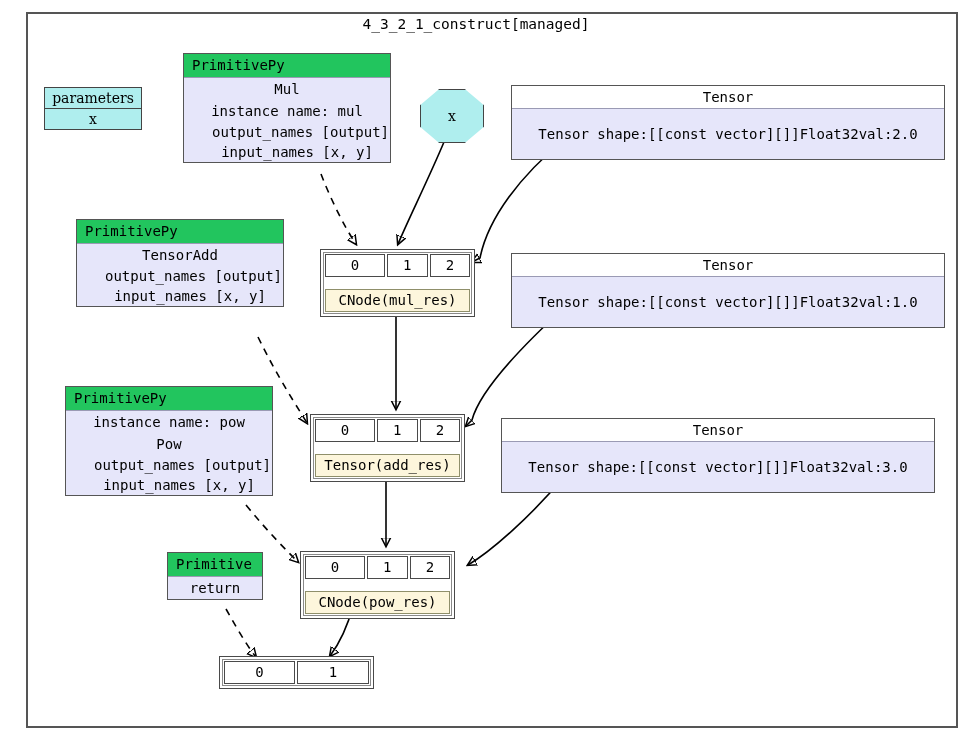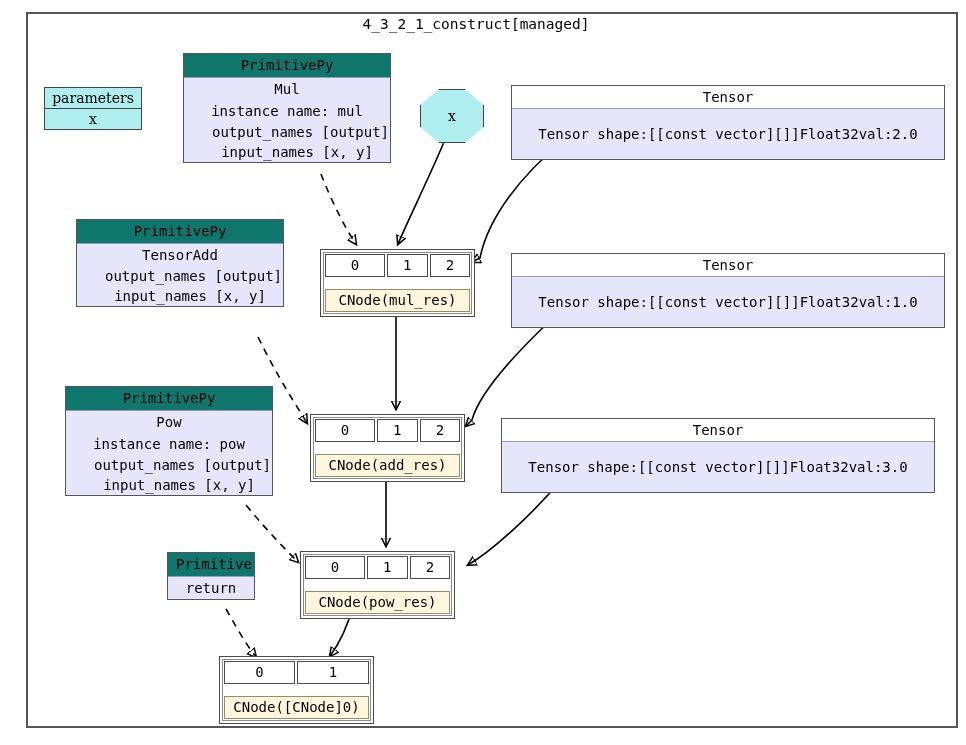--- a/index.html
+++ b/index.html
@@ -35,21 +35,21 @@
   }
   .params .hdr{
     padding:2px 6px;text-align:center;font-size:14px;color:#000;
     border-bottom:1px solid #444;white-space:nowrap;
   }
   .params .row{padding:2px 6px;text-align:center;font-size:14px;color:#000;}
 
   
   .prim{border:1.4px solid #555;background:#e6e6fa;}
   .prim .hdr{
-    background:#0f766e;text-align:center;font-size:14px;color:#000;
+    background:#22c55e;text-align:left;font-size:14px;color:#000;
     padding:3px 8px 4px 8px;border-bottom:1.2px solid #9a9ab4;white-space:nowrap;
   }
   .prim .line{
     text-align:center;font-size:14px;color:#000;padding:3px 8px;white-space:nowrap;
   }
   .prim .line.tight{padding-top:2px;padding-bottom:2px;padding-left:28px;}
 
   
   .tensor{border:1.4px solid #555;background:#e6e6fa;}
   .tensor .hdr{
@@ -139,27 +139,27 @@
 
   <div class="node prim" style="left:66px;top:219px;width:208px;">
     <div class="hdr">PrimitivePy</div>
     <div class="line">TensorAdd</div>
     <div class="line tight">output_names [output]</div>
     <div class="line tight">input_names [x, y]</div>
   </div>
 
   <div class="node prim" style="left:55px;top:386px;width:208px;">
     <div class="hdr">PrimitivePy</div>
+    <div class="line">instance name: pow</div>
     <div class="line">Pow</div>
-    <div class="line">instance name: pow</div>
     <div class="line tight">output_names [output]</div>
     <div class="line tight">input_names [x, y]</div>
   </div>
 
-  <div class="node prim" style="left:157px;top:552px;width:88px;">
+  <div class="node prim" style="left:157px;top:552px;width:96px;">
     <div class="hdr">Primitive</div>
     <div class="line">return</div>
   </div>
 
   <div class="octagon-wrap" style="left:410px;top:89px;width:62px;height:52px;">
     <div class="octagon" style="width:62px;height:52px;">
       <span>x</span>
     </div>
   </div>
 
@@ -189,38 +189,37 @@
     </div>
   </div>
 
   <div class="node cnode" style="left:300px;top:414px;width:155px;">
     <div class="inner">
       <div class="ports">
         <div class="port" style="width:62px;">0</div>
         <div class="port" style="width:42px;">1</div>
         <div class="port" style="width:41px;">2</div>
       </div>
-      <div class="label">CNode(add_res)</div>
+      <div class="label">Tensor(add_res)</div>
     </div>
   </div>
 
   <div class="node cnode" style="left:290px;top:551px;width:155px;">
     <div class="inner">
       <div class="ports">
         <div class="port" style="width:62px;">0</div>
         <div class="port" style="width:42px;">1</div>
         <div class="port" style="width:41px;">2</div>
       </div>
       <div class="label">CNode(pow_res)</div>
     </div>
   </div>
 
   <div class="node cnode" style="left:209px;top:656px;width:155px;">
     <div class="inner">
       <div class="ports">
         <div class="port" style="width:73px;">0</div>
         <div class="port" style="width:74px;">1</div>
       </div>
-      <div class="label">CNode([CNode]0)</div>
     </div>
   </div>
 
 </div>
 
 </body></html>

